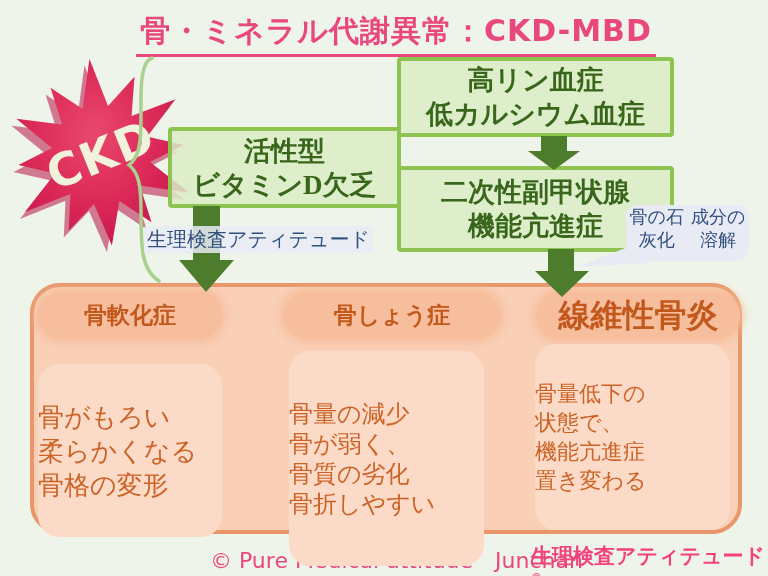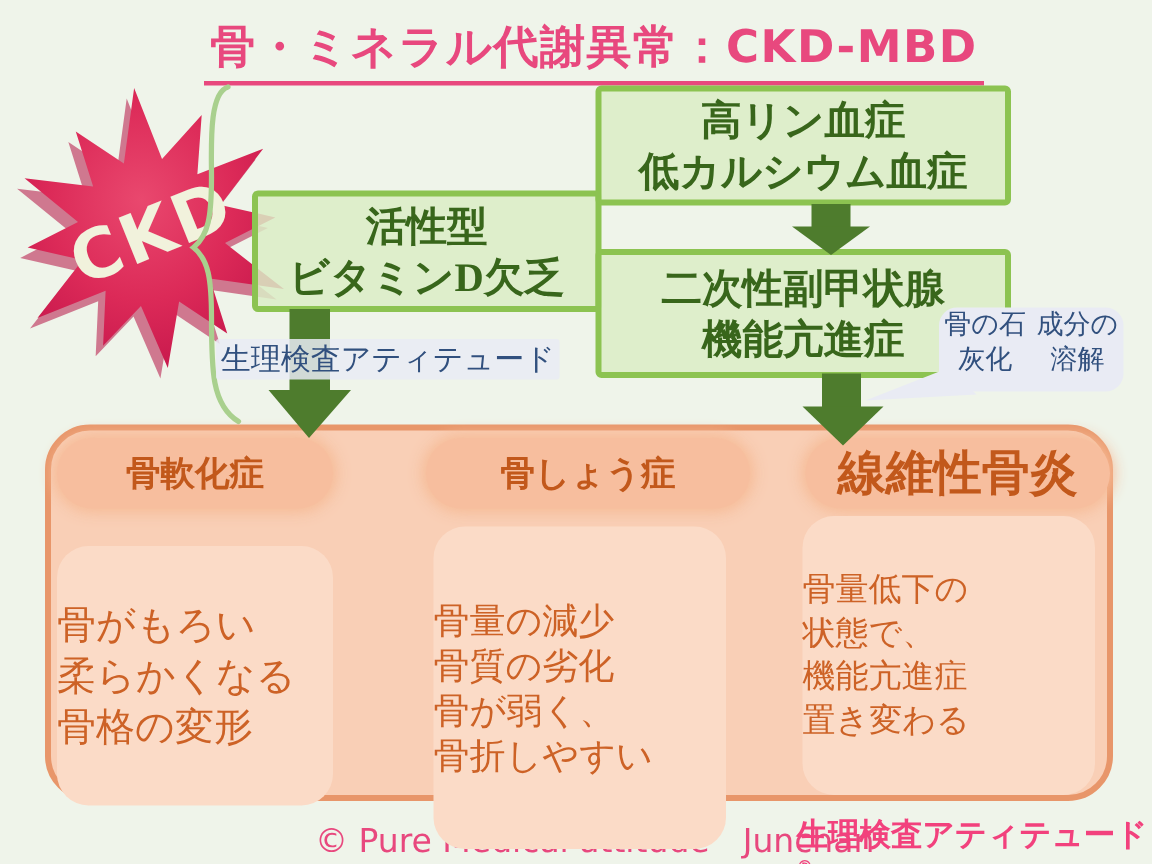--- a/index.html
+++ b/index.html
@@ -127,22 +127,22 @@
   <div class="pill p3">線維性骨炎</div>
 
   <div class="card c1">
     <span>骨がもろい</span>
     <span>柔らかくなる</span>
     <span>骨格の変形</span>
   </div>
 
   <div class="card c2">
     <span>骨量の減少</span>
+    <span>骨が弱く、</span>
     <span>骨質の劣化</span>
-    <span>骨が弱く、</span>
     <span>骨折しやすい</span>
   </div>
 
   <div class="card c3">
     <span>骨量低下の</span>
     <span>状態で、</span>
     <span>機能亢進症</span>
     <span>置き変わる</span>
   </div>
 

